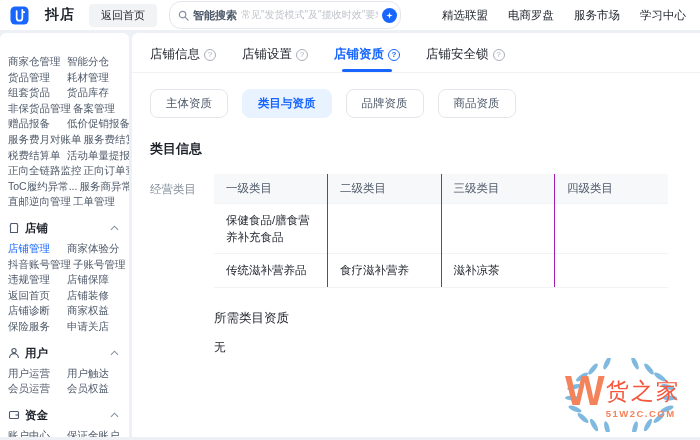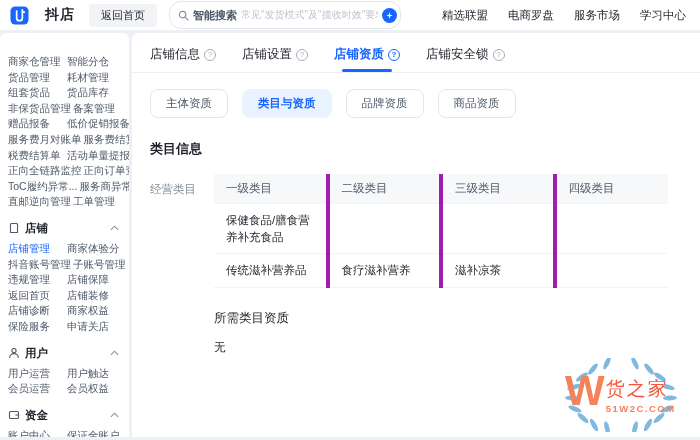--- a/index.html
+++ b/index.html
@@ -45,33 +45,33 @@
   .subtab.active { background:#E8F3FF; border-color:#E8F3FF; color:#1966FF; font-weight:bold; }
 
   .sec-title { font-size:13px; font-weight:bold; color:#1D2129; padding:22px 18px 0; }
   .frow { display:flex; padding:16px 18px 0; }
   .flabel { width:64px; flex:0 0 auto; font-size:11.5px; color:#86909C; padding-top:8px; }
 
   
   table.cat { border-collapse:collapse; width:454px; table-layout:fixed; }
   table.cat th { background:#F7F8FA; font-size:11.5px; font-weight:normal; color:#4E5969; text-align:left; padding:7px 12px; }
   table.cat td { font-size:11.5px; color:#1D2129; padding:8px 12px; border-top:1px solid #F2F3F5; line-height:1.45; }
-  table.cat th + th, table.cat td + td { border-left:4px solid #a21caf; }
+  table.cat th + th, table.cat td + td { border-left:1px solid #a21caf; }
   table.cat tr:last-child td { border-bottom:1px solid #F2F3F5; }
 
   .req-title { font-size:12.5px; font-weight:500; color:#1D2129; padding-top:6px; }
   .req-val { font-size:11.5px; color:#1D2129; padding-top:13px; }
 
   
   .wm { position:absolute; right:3px; bottom:5px; width:152px; height:74px; }
   .wm svg.wr { position:absolute; inset:0; }
   .wm .inner { position:absolute; left:20px; top:14px; display:flex; align-items:flex-start; }
   .wm .w { font-size:42px; line-height:38px; font-weight:bold; color:#F4825A; letter-spacing:-2px; }
   .wm .col { margin-left:3px; padding-top:4px; }
-  .wm .brand { font-size:19px; color:#F4573D; letter-spacing:2px; }
+  .wm .brand { font-size:23px; color:#F4573D; letter-spacing:2px; }
   .wm .dom { font-size:9.5px; font-weight:bold; color:#F4825A; letter-spacing:1.5px; margin-top:1px; }
 </style>
 </head>
 <body>
 
 <header class="topbar">
   <div class="logo">
     <span style="display:flex">
       <svg width="19" height="19" viewBox="0 0 20 20">
           <rect x="0.5" y="0.5" width="19" height="19" rx="5" fill="#1966FF"></rect>

